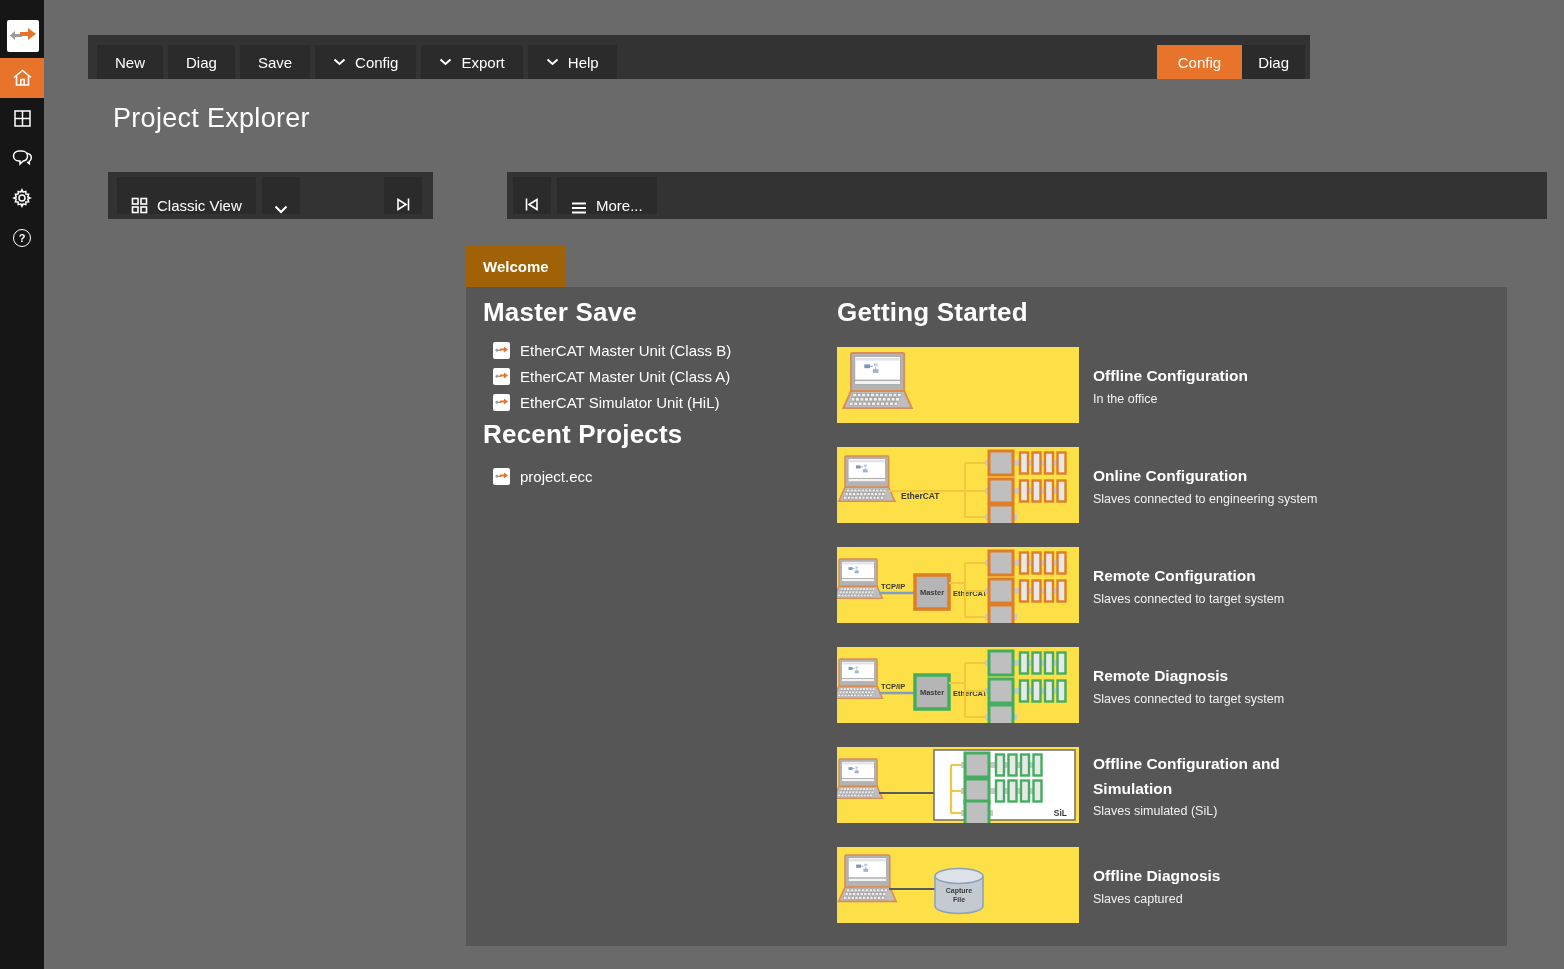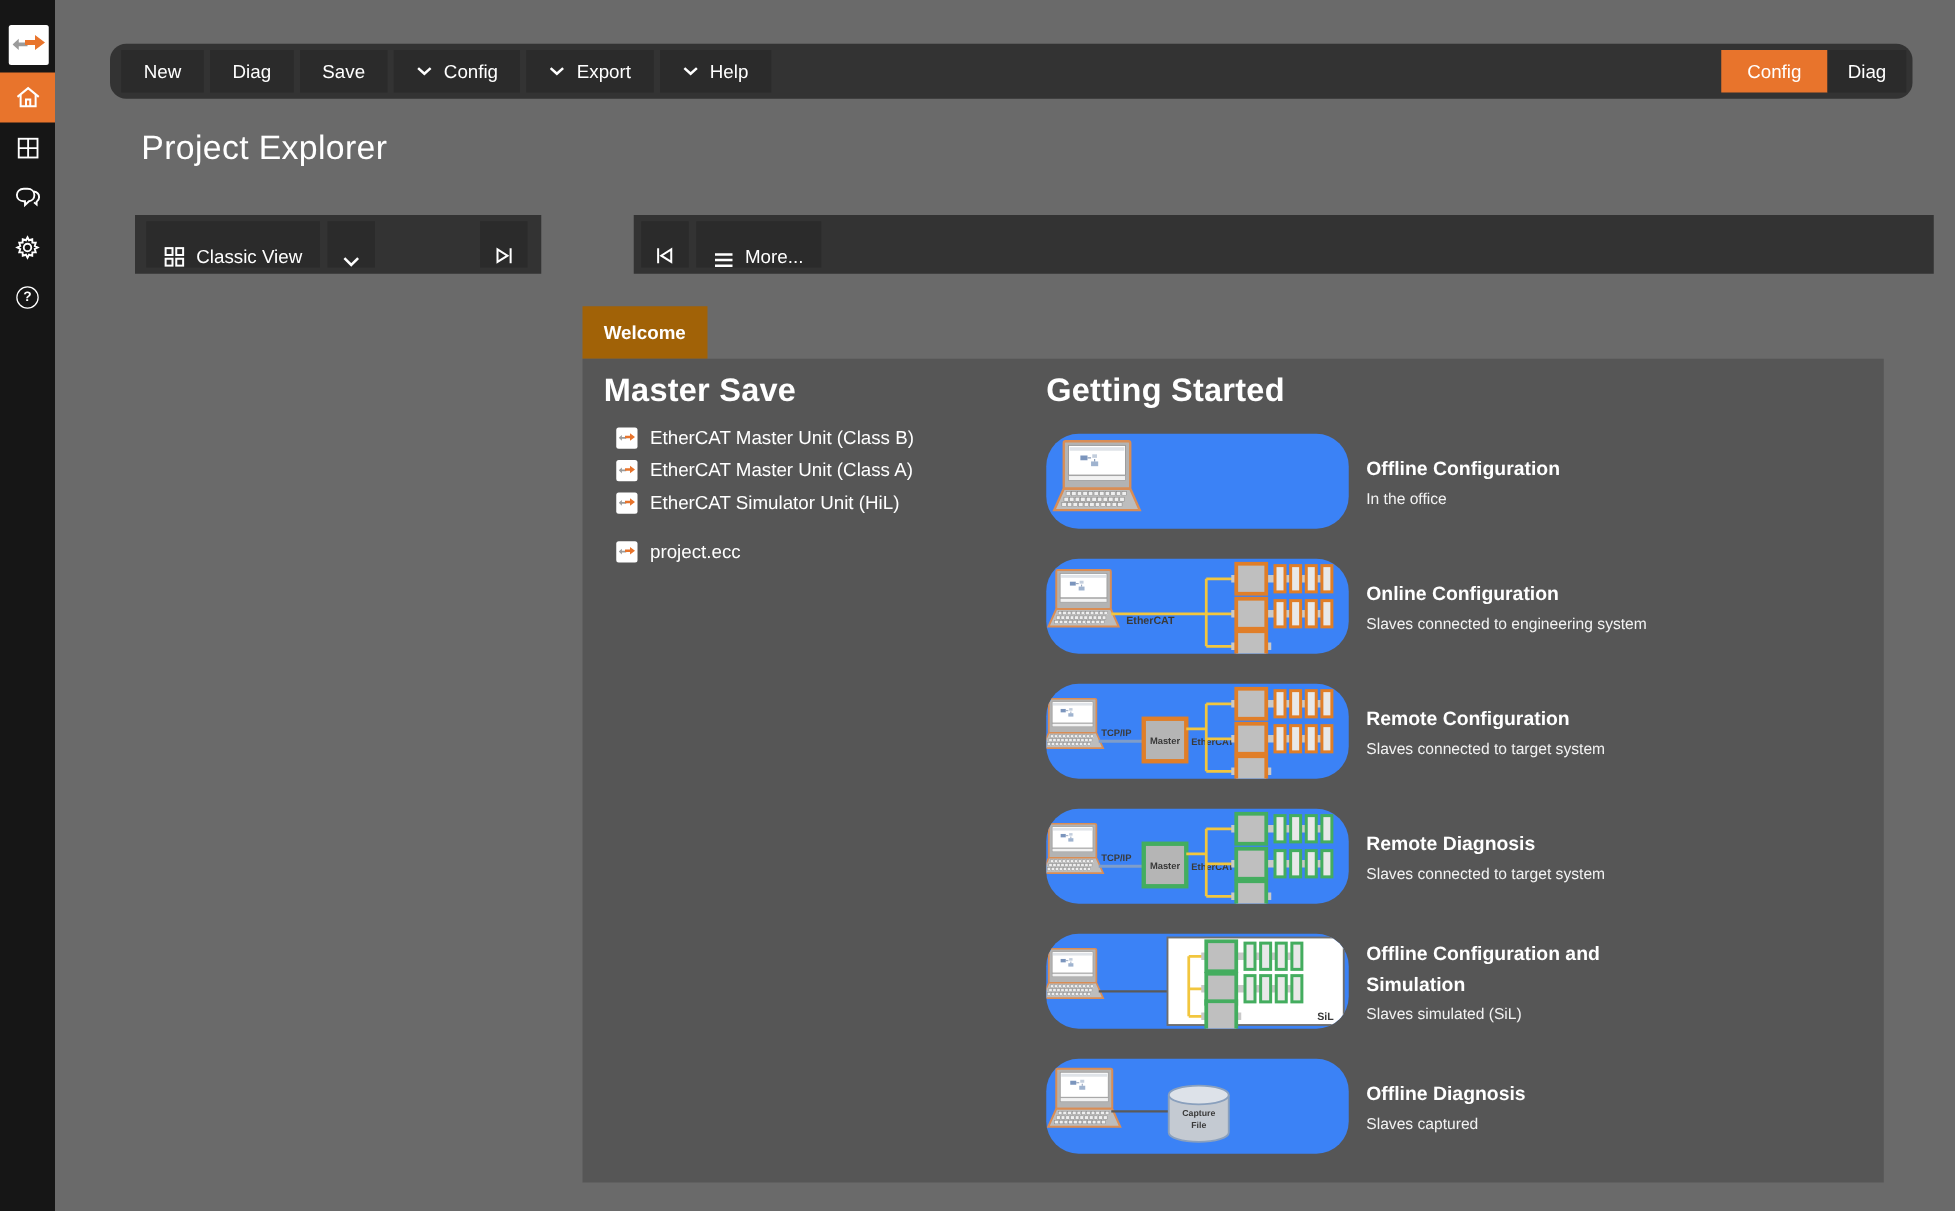--- a/index.html
+++ b/index.html
@@ -8,21 +8,21 @@
 
   
   .sidebar { position:absolute; left:0; top:0; width:44px; height:969px; background:#161616; }
   .logo { position:absolute; left:7px; top:20px; width:32px; height:32px; background:#fff; border-radius:2px; display:flex; align-items:center; justify-content:center; }
   .nav { position:absolute; top:58px; left:0; width:44px; }
   .nav-item { width:44px; height:40px; display:flex; align-items:center; justify-content:center; color:#fff; cursor:pointer; }
   .nav-item.active { background:#e8742c; }
   .help-ring { width:18px; height:18px; border:1.6px solid #fff; border-radius:50%; display:flex; align-items:center; justify-content:center; font-size:11px; font-weight:bold; color:#fff; }
 
   
-  .toolbar { position:absolute; left:88px; top:35px; width:1442px; height:44px; background:#333; display:flex; align-items:center; padding:0 5px 0 9px;border-radius:13px; }
+  .toolbar { position:absolute; left:88px; top:35px; width:1222px; height:44px; background:#333; display:flex; align-items:flex-end; padding:0 5px 0 9px; }
   .tb-btn { height:34px; background:#2b2b2b; color:#fff; border:none; font:15px "Liberation Sans",sans-serif; padding:0 18px; margin-right:5px; display:flex; align-items:center; gap:9px; cursor:pointer; }
   .spacer { flex:1; }
   .tb-btn.config { background:#e8742c; padding:0 21px; margin-right:0; }
   .tb-btn.diag { padding:0 16px; margin-right:0; }
 
   .page-title { position:absolute; left:113px; top:103px; color:#fff; font-size:27px; font-weight:400; letter-spacing:.3px; }
 
   
   .ex-toolbar { position:absolute; left:108px; top:172px; width:325px; height:47px; background:#333; display:flex; align-items:center; padding:0 11px 0 9px; }
   .ct-toolbar { position:absolute; left:467px; top:172px; width:1040px; height:47px; background:#333; display:flex; align-items:center; padding:0 6px;margin-left:40px; }
@@ -37,21 +37,21 @@
 
   .left-col { position:absolute; left:17px; top:10px; }
   .heading { color:#fff; font-size:26px; font-weight:bold; letter-spacing:.2px; }
   .mu-list { margin:9px 0 4px 10px; }
   .mu-item { display:flex; align-items:center; gap:10px; height:26px; color:#fff; font-size:15px; cursor:pointer; white-space:nowrap; }
   .ec-badge { width:17px; height:17px; background:#fff; border-radius:2px; display:flex; align-items:center; justify-content:center; flex:none; }
 
   .right-col { position:absolute; left:371px; top:10px; width:665px; }
   .gs-rows { margin-top:19px; display:flex; flex-direction:column; gap:24px; }
   .gs-row { display:flex; cursor:pointer; }
-  .gs-card { width:242px; height:76px; background:#3b82f6; flex:none; overflow:hidden;border-radius:26px; }
+  .gs-card { width:242px; height:76px; background:#fde047; flex:none; overflow:hidden; }
   .gs-card svg { display:block; }
   .gs-text { margin-left:14px; display:flex; flex-direction:column; justify-content:center; width:232px; color:#fff; }
   .gs-title { font-size:15.5px; font-weight:bold; line-height:1.55; }
   .gs-sub { font-size:12.5px; margin-top:3px; color:#f2f2f2; }
 </style>
 </head>
 <body>
 
 <aside class="sidebar">
   <div class="logo">
@@ -200,20 +200,21 @@
         <span class="ec-badge">
           <svg width="13" height="11" viewBox="0 0 26 22">
               <path d="M12 9 L5 9 L5 6 L0 10.5 L5 15 L5 12 L12 12 Z" fill="#9b9b9b"></path>
               <path d="M10 7 L18 7 L18 3 L26 9 L18 15 L18 11 L10 11 Z" fill="#e8742c"></path>
             </svg>
         </span>
         <span>EtherCAT Simulator Unit (HiL)</span>
       </div>
     </div>
 
+    <div class="heading">Recent Projects</div>
     <div class="mu-list" style="margin-top:13px;">
       <div class="mu-item">
         <span class="ec-badge">
           <svg width="13" height="11" viewBox="0 0 26 22">
               <path d="M12 9 L5 9 L5 6 L0 10.5 L5 15 L5 12 L12 12 Z" fill="#9b9b9b"></path>
               <path d="M10 7 L18 7 L18 3 L26 9 L18 15 L18 11 L10 11 Z" fill="#e8742c"></path>
             </svg>
         </span>
         <span>project.ecc</span>
       </div>

